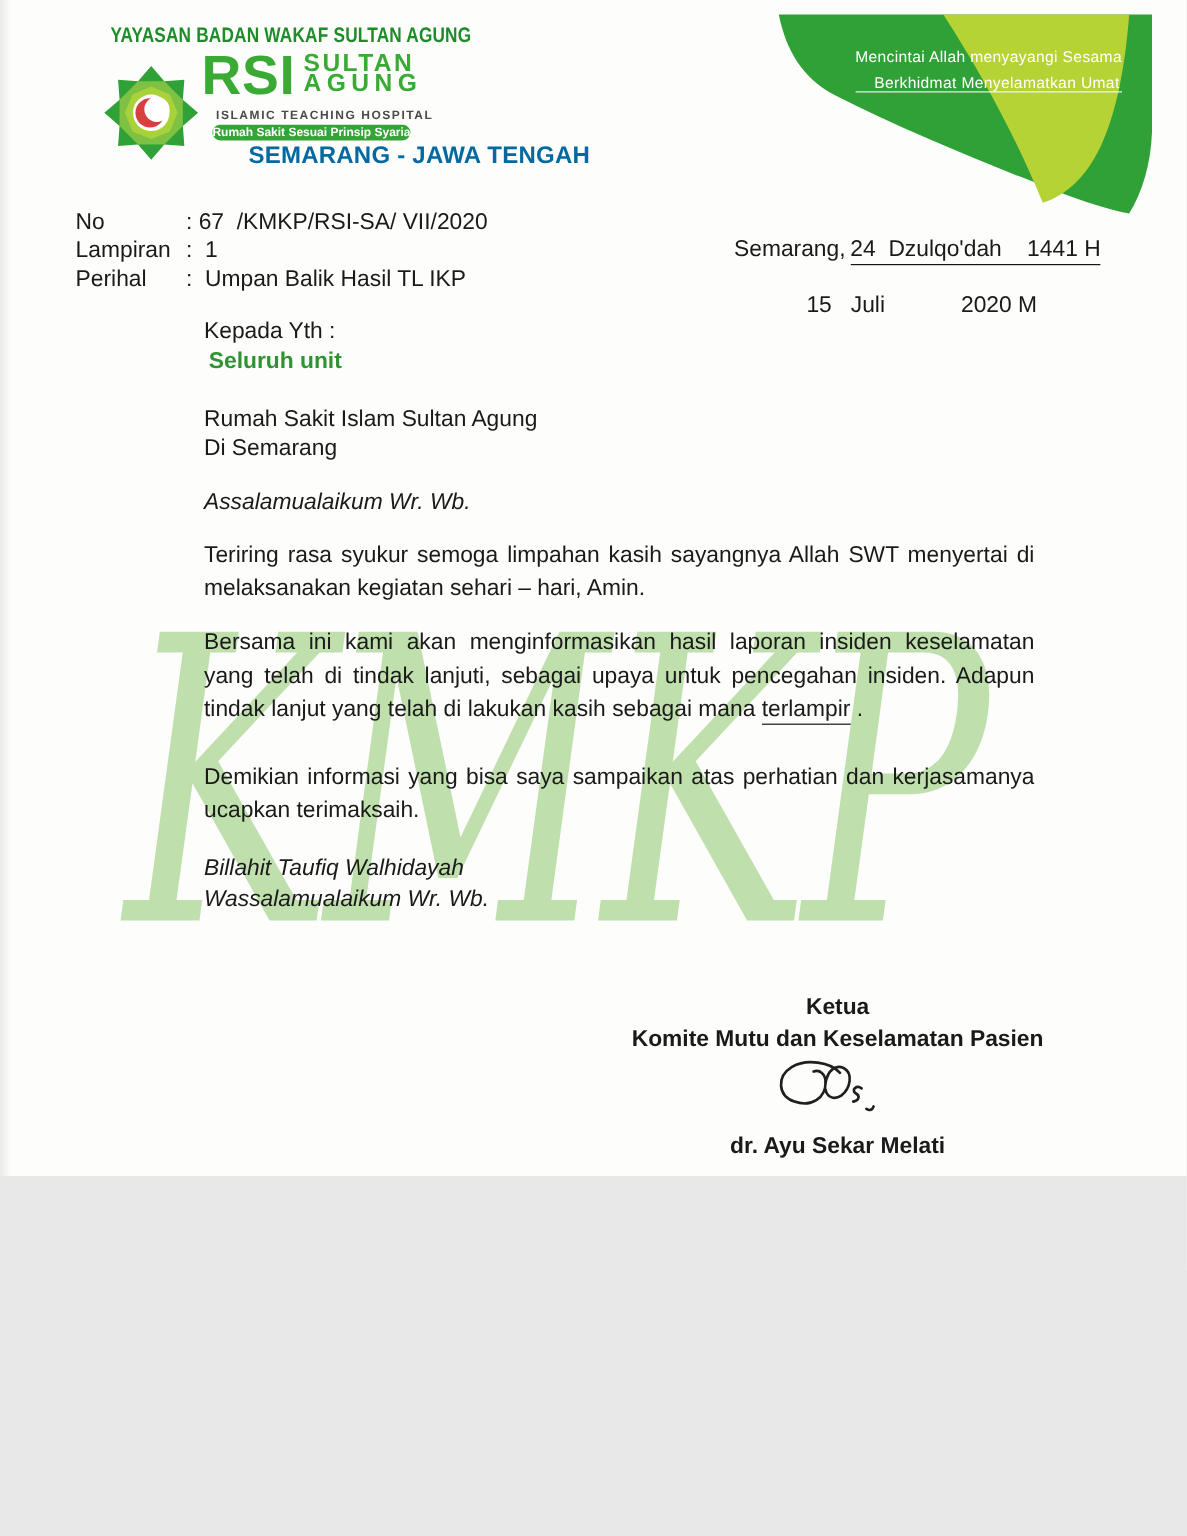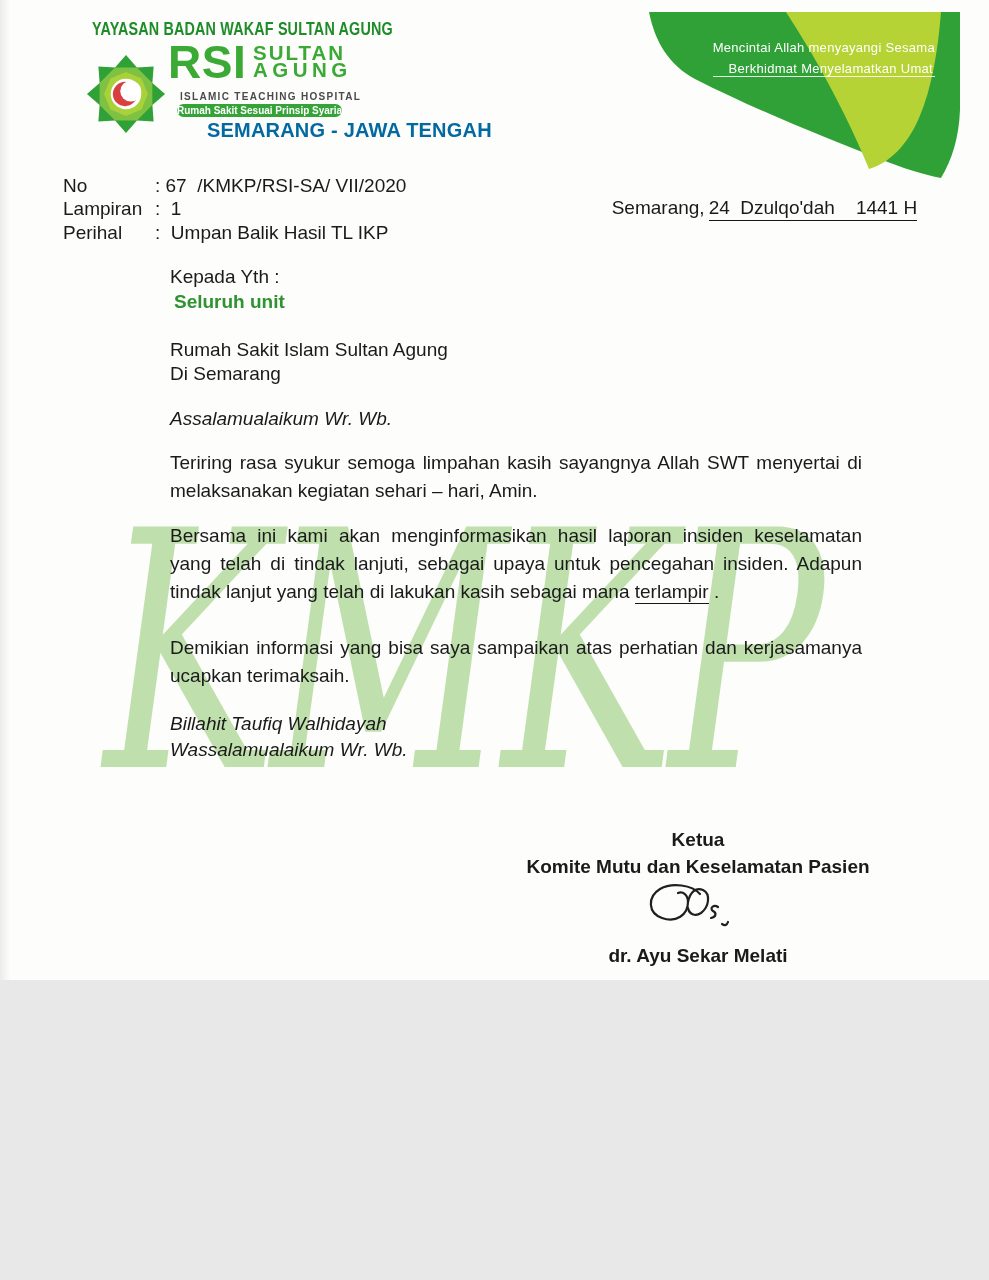--- a/index.html
+++ b/index.html
@@ -127,20 +127,21 @@
     <div class="meta-row">
       <span class="meta-label">Perihal</span>
       <span class="meta-value">:  Umpan Balik Hasil TL IKP</span>
     </div>
   </div>
 
   <div class="dateblock">
     <div class="date-line1">
       <span>Semarang,</span><span class="hijri">24  Dzulqo'dah    1441 H</span>
     </div>
+    <div class="date-line2">15   Juli            2020 M</div>
   </div>
 
   <div class="letter">
     <div class="kepada">Kepada Yth :</div>
     <div class="seluruh">Seluruh unit</div>
     <div class="rumah">Rumah Sakit Islam Sultan Agung</div>
     <div class="disemarang">Di Semarang</div>
     <div class="assalam">Assalamualaikum Wr. Wb.</div>
 
     <div class="para1">

